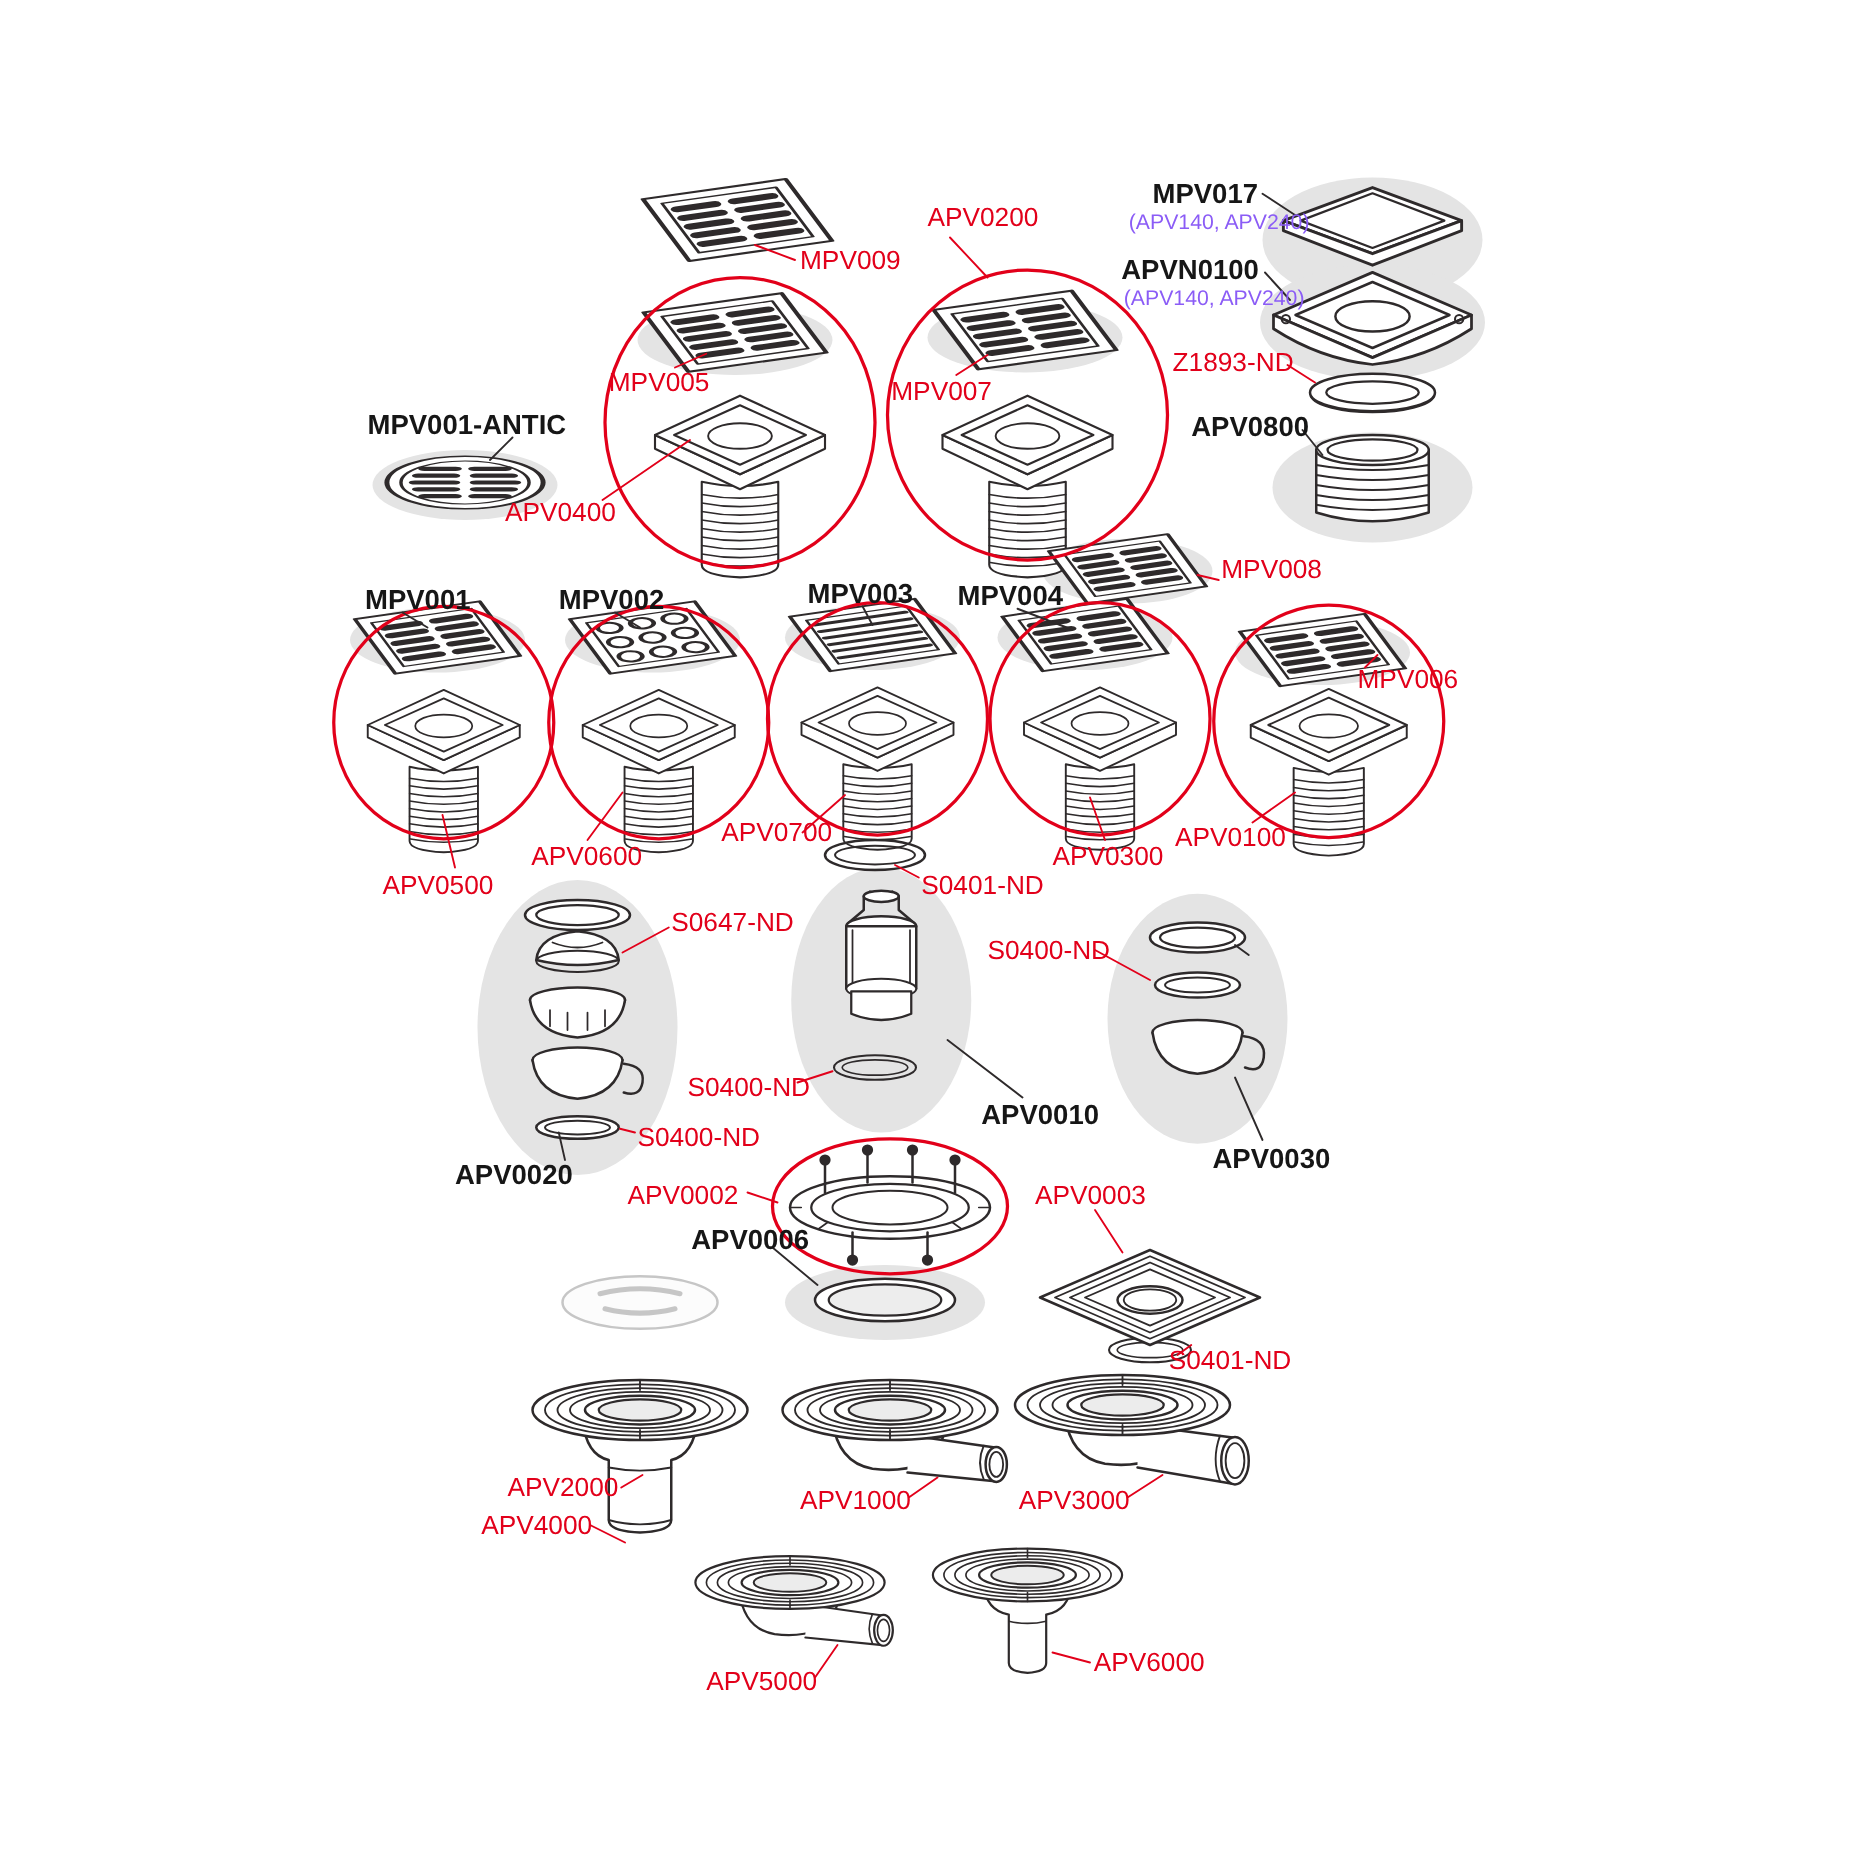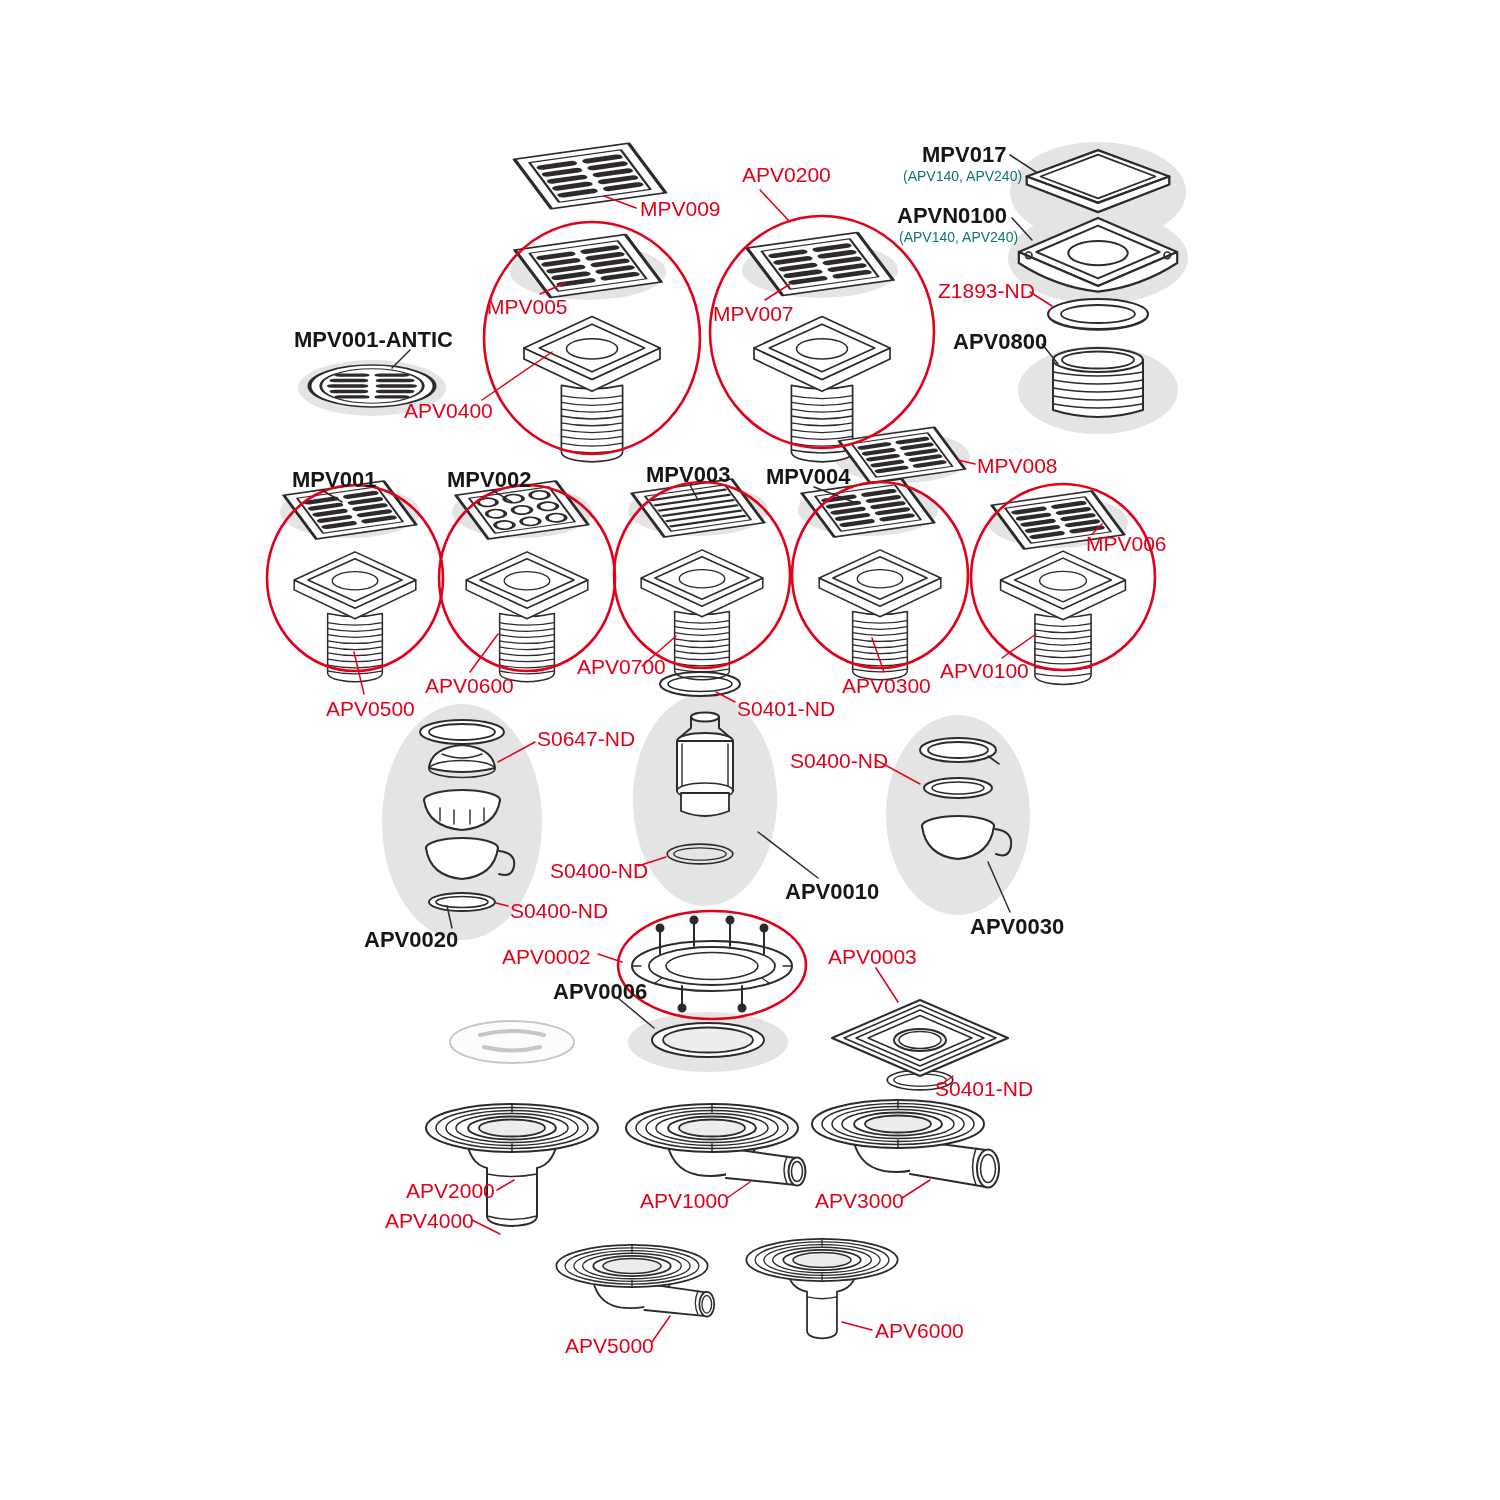--- a/index.html
+++ b/index.html
@@ -2,21 +2,21 @@
 <html><head>
 <meta charset="utf-8">
 <style>
   html,body{margin:0;padding:0;background:#fff;}
   .stage{position:relative;width:1500px;height:1500px;background:#fff;overflow:hidden;
          font-family:"Liberation Sans", sans-serif;}
   svg.scene{position:absolute;left:0;top:0;}
   .lbl{position:absolute;white-space:nowrap;font-size:21px;line-height:1.05;}
   .lbl.red{color:#e2001a;font-weight:400;text-align:center;}
   .lbl.black{color:#161616;font-weight:700;font-size:22px;}
-  .lbl.sub{color:#0f766e;font-weight:400;font-size:14px;text-align:right;}
+  .lbl.sub{color:#8b5cf6;font-weight:400;font-size:17px;text-align:right;}
 </style>
 </head>
 <body>
 
 <div class="stage">
 
 <svg class="scene" width="1500" height="1500" viewBox="0 0 1500 1500">
   <defs>
     <g id="grateDash">
       <rect x="-50" y="-50" width="100" height="100" fill="#fff" stroke-width="3.2"></rect>
@@ -328,23 +328,23 @@
 <div class="lbl red" style="left:938px;top:280px">Z1893-ND</div>
 <div class="lbl black" style="left:294px;top:328px">MPV001-ANTIC</div>
 <div class="lbl black" style="left:953px;top:330px">APV0800</div>
 <div class="lbl red" style="left:487px;top:296px">MPV005</div>
 <div class="lbl red" style="left:713px;top:303px">MPV007</div>
 <div class="lbl red" style="left:404px;top:400px">APV0400</div>
 <div class="lbl black" style="left:292px;top:468px">MPV001</div>
 <div class="lbl black" style="left:447px;top:468px">MPV002</div>
 <div class="lbl black" style="left:646px;top:463px">MPV003</div>
 <div class="lbl black" style="left:766px;top:465px">MPV004</div>
-<div class="lbl red" style="left:977px;top:455px">MPV008</div>
+<div class="lbl red" style="left:977px;top:445px">MPV008</div>
 <div class="lbl red" style="left:1086px;top:533px">MPV006</div>
-<div class="lbl red" style="left:326px;top:698px">APV0500</div>
+<div class="lbl red" style="left:306px;top:698px">APV0500</div>
 <div class="lbl red" style="left:425px;top:675px">APV0600</div>
 <div class="lbl red" style="left:577px;top:656px">APV0700</div>
 <div class="lbl red" style="left:737px;top:698px">S0401-ND</div>
 <div class="lbl red" style="left:842px;top:675px">APV0300</div>
 <div class="lbl red" style="left:940px;top:660px">APV0100</div>
 <div class="lbl red" style="left:537px;top:728px">S0647-ND</div>
 <div class="lbl red" style="left:790px;top:750px">S0400-ND</div>
 <div class="lbl red" style="left:550px;top:860px">S0400-ND</div>
 <div class="lbl black" style="left:785px;top:880px">APV0010</div>
 <div class="lbl red" style="left:510px;top:900px">S0400-ND</div>

